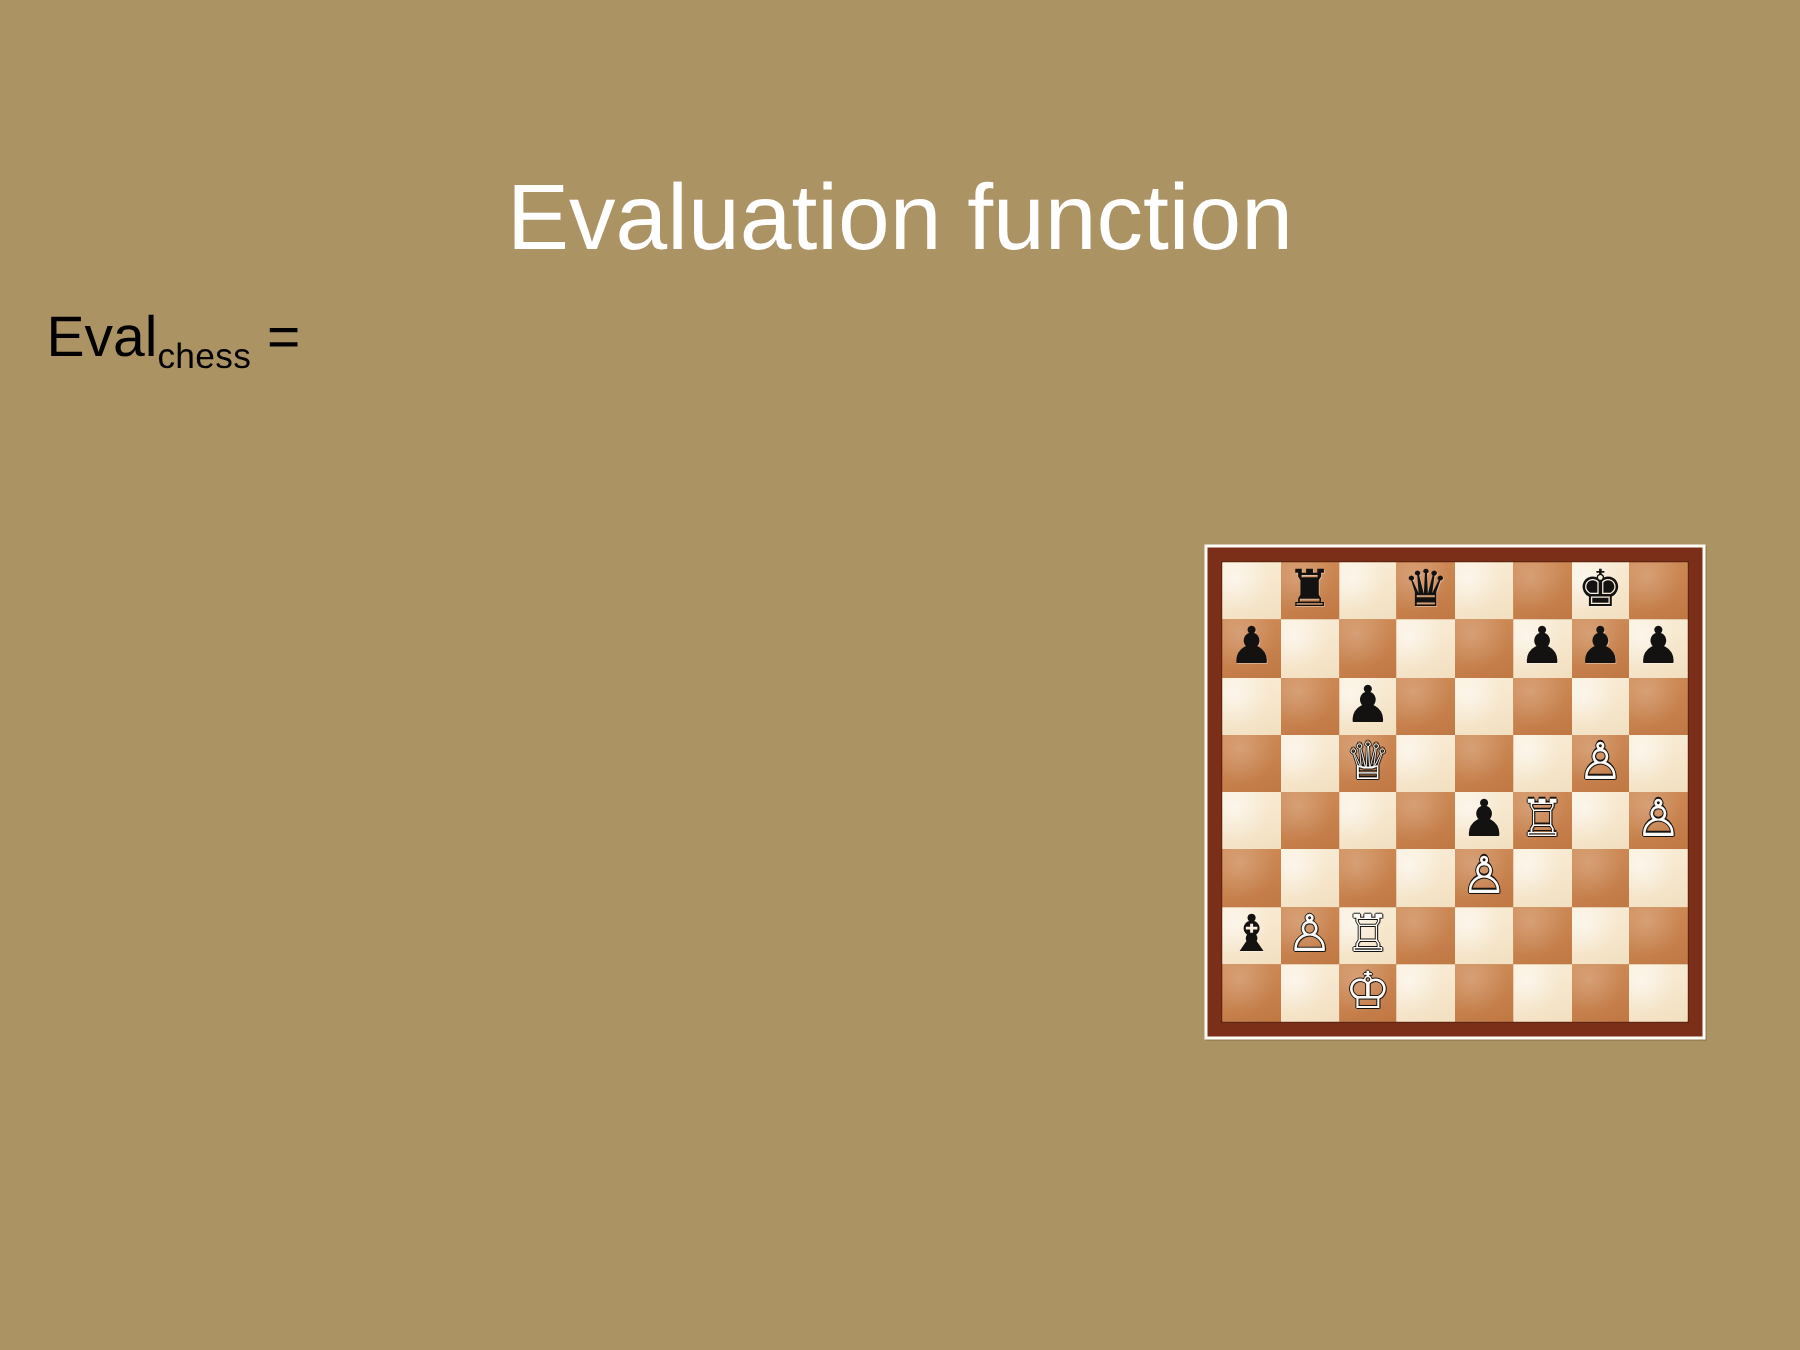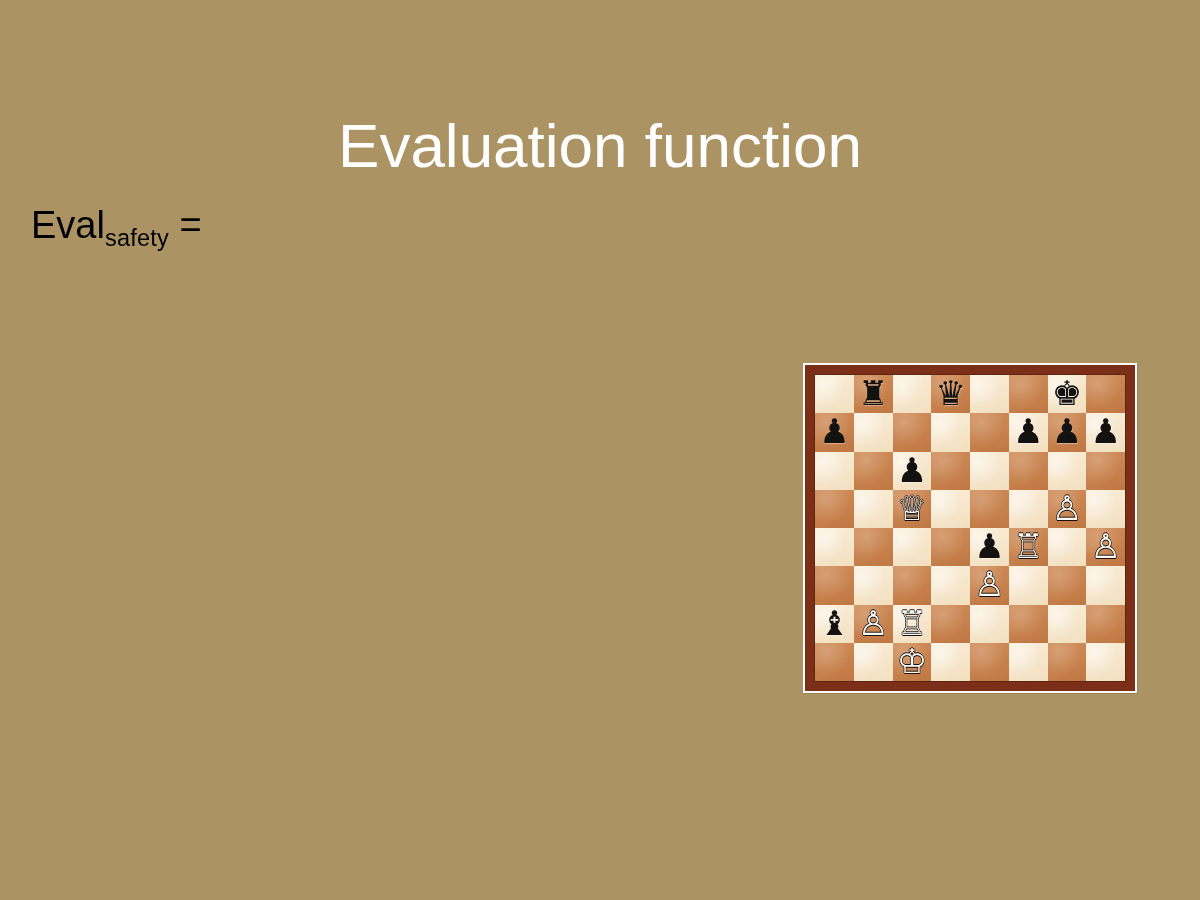--- a/index.html
+++ b/index.html
@@ -128,21 +128,21 @@
 </style>
 </head>
 <body>
 
 <div id="slide">
 
   <div id="slide-title">Evaluation function</div>
 
   <div id="body-text">
 
-    <p class="body-line"><span>Eval</span><span class="sub">safety</span><span> =</span></p>
+    <p class="body-line"><span>Eval</span><span class="sub">chess</span><span> =</span></p>
 
 
   </div>
 
   <div id="chess-figure">
     <div id="board-outer">
       <div id="board-frame">
         <div id="board-grid">
             <div class="sq light"></div>
             <div class="sq dark">

